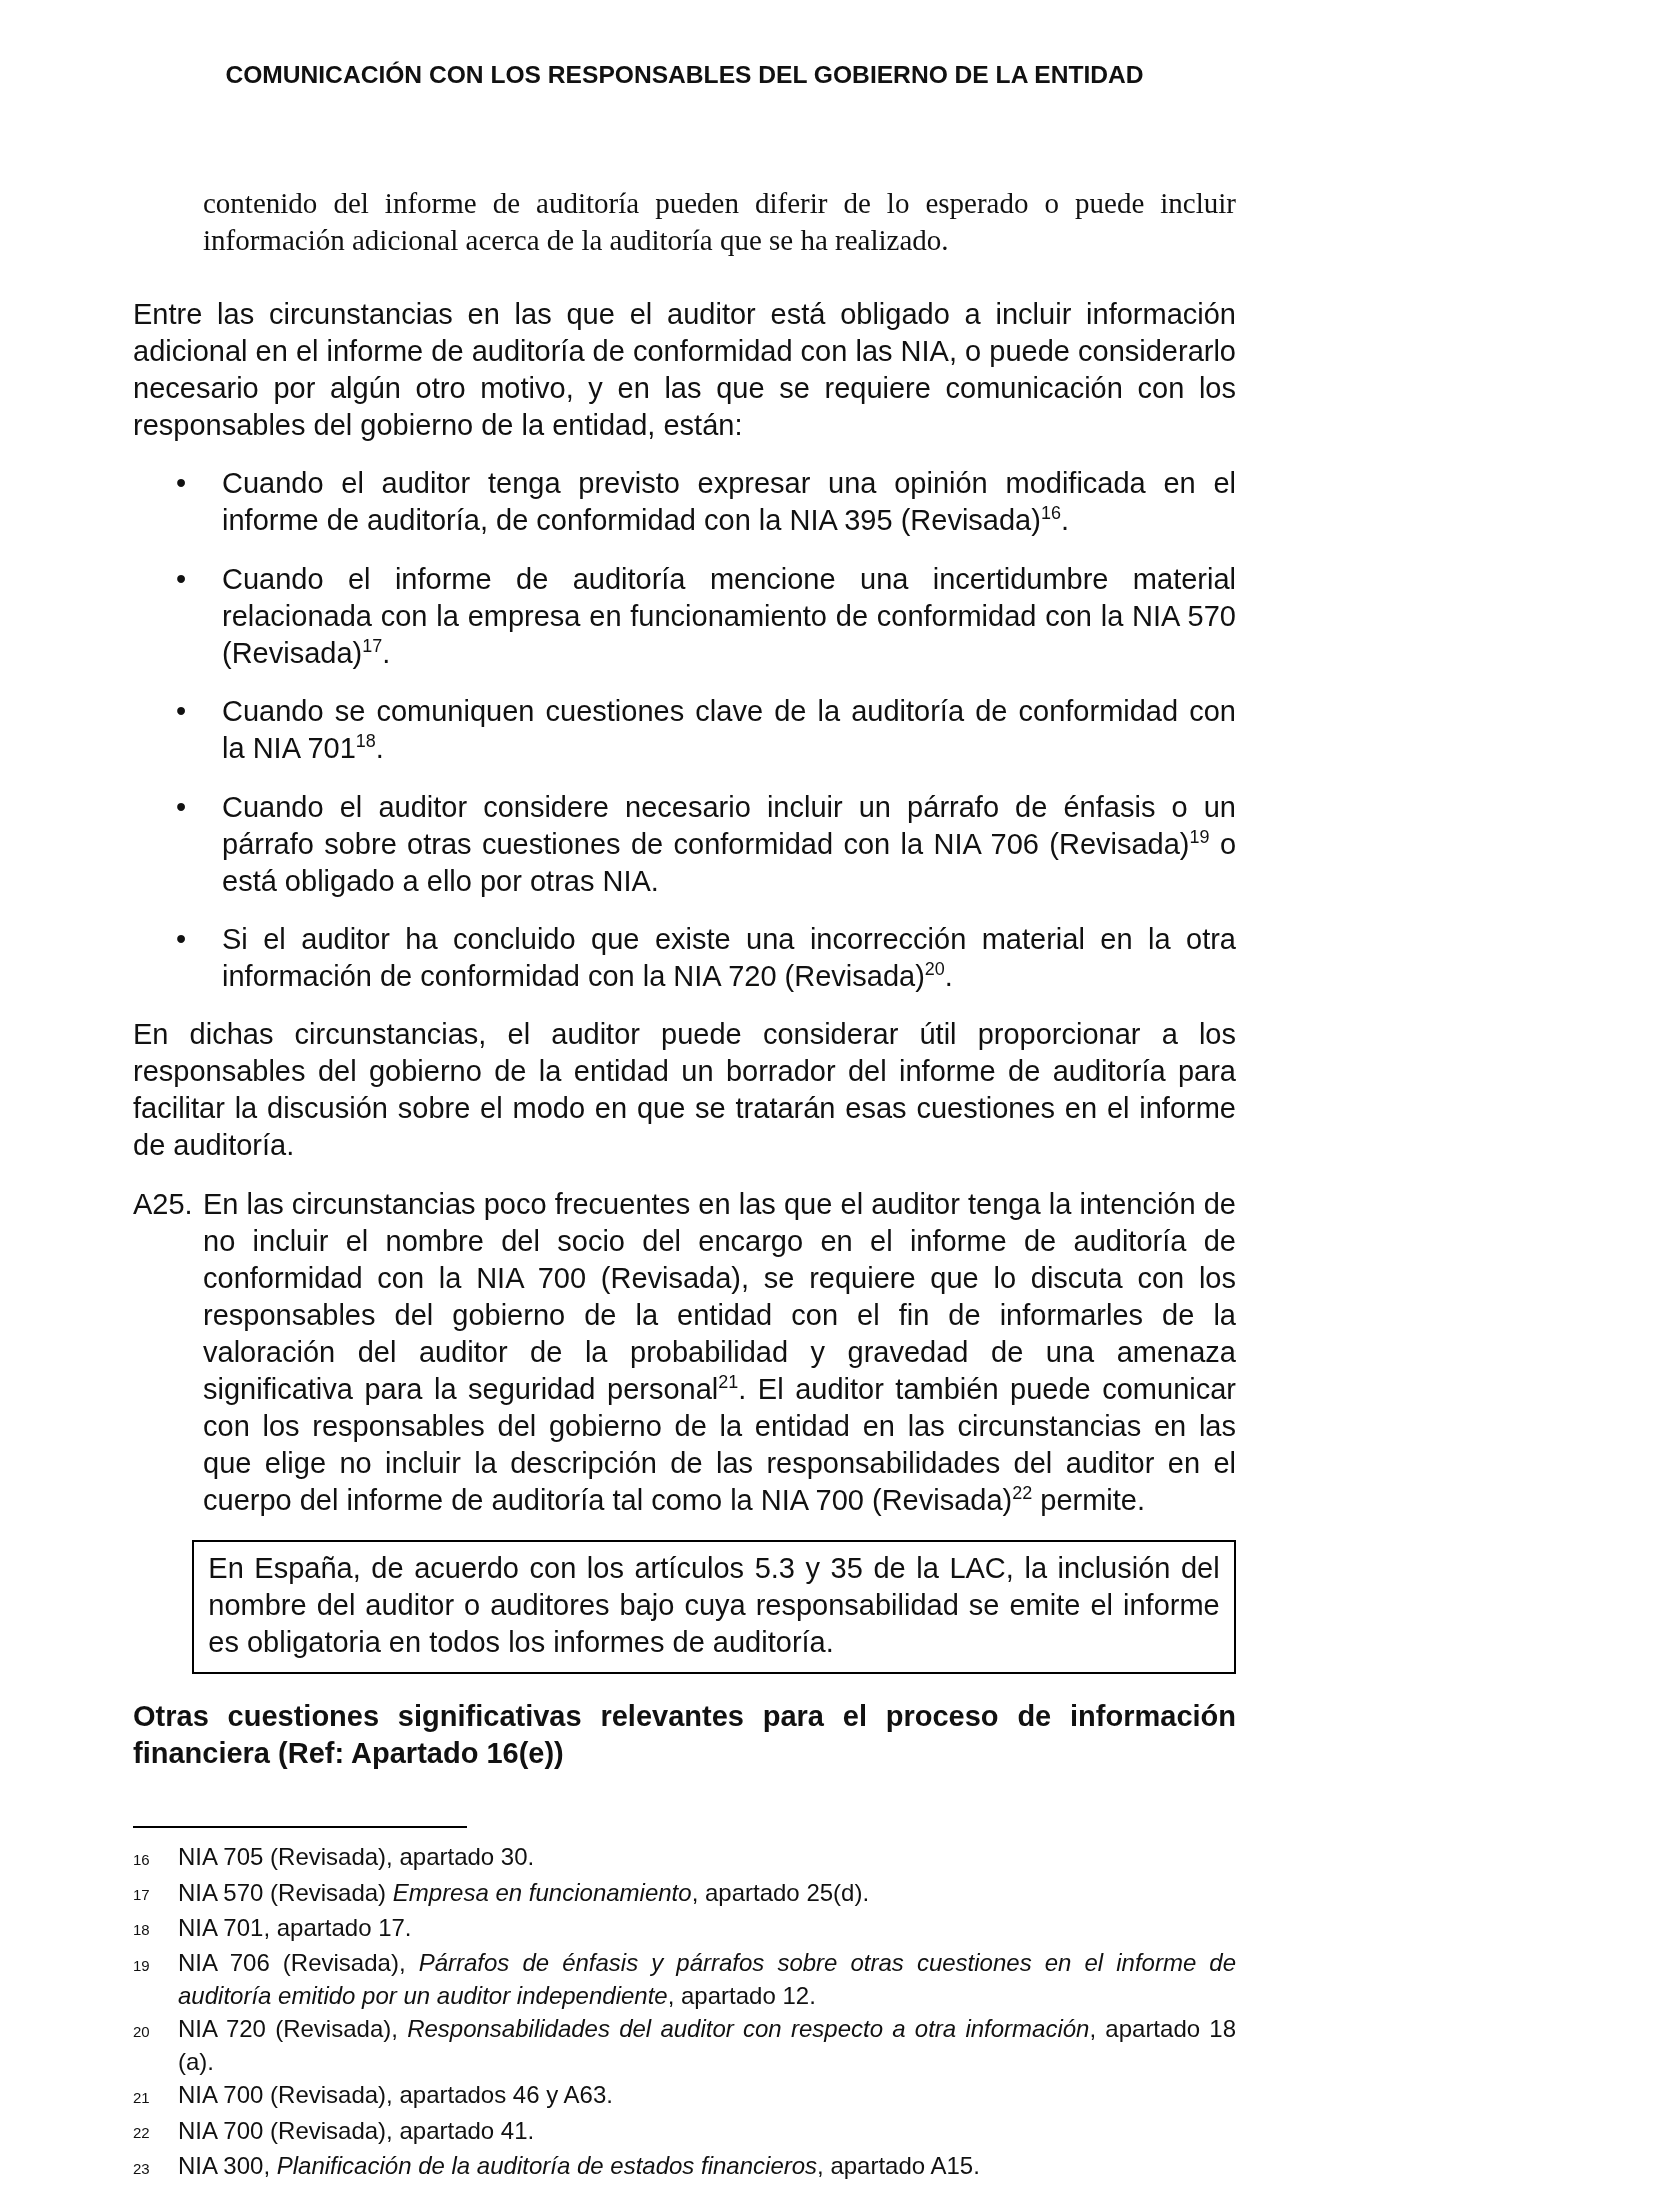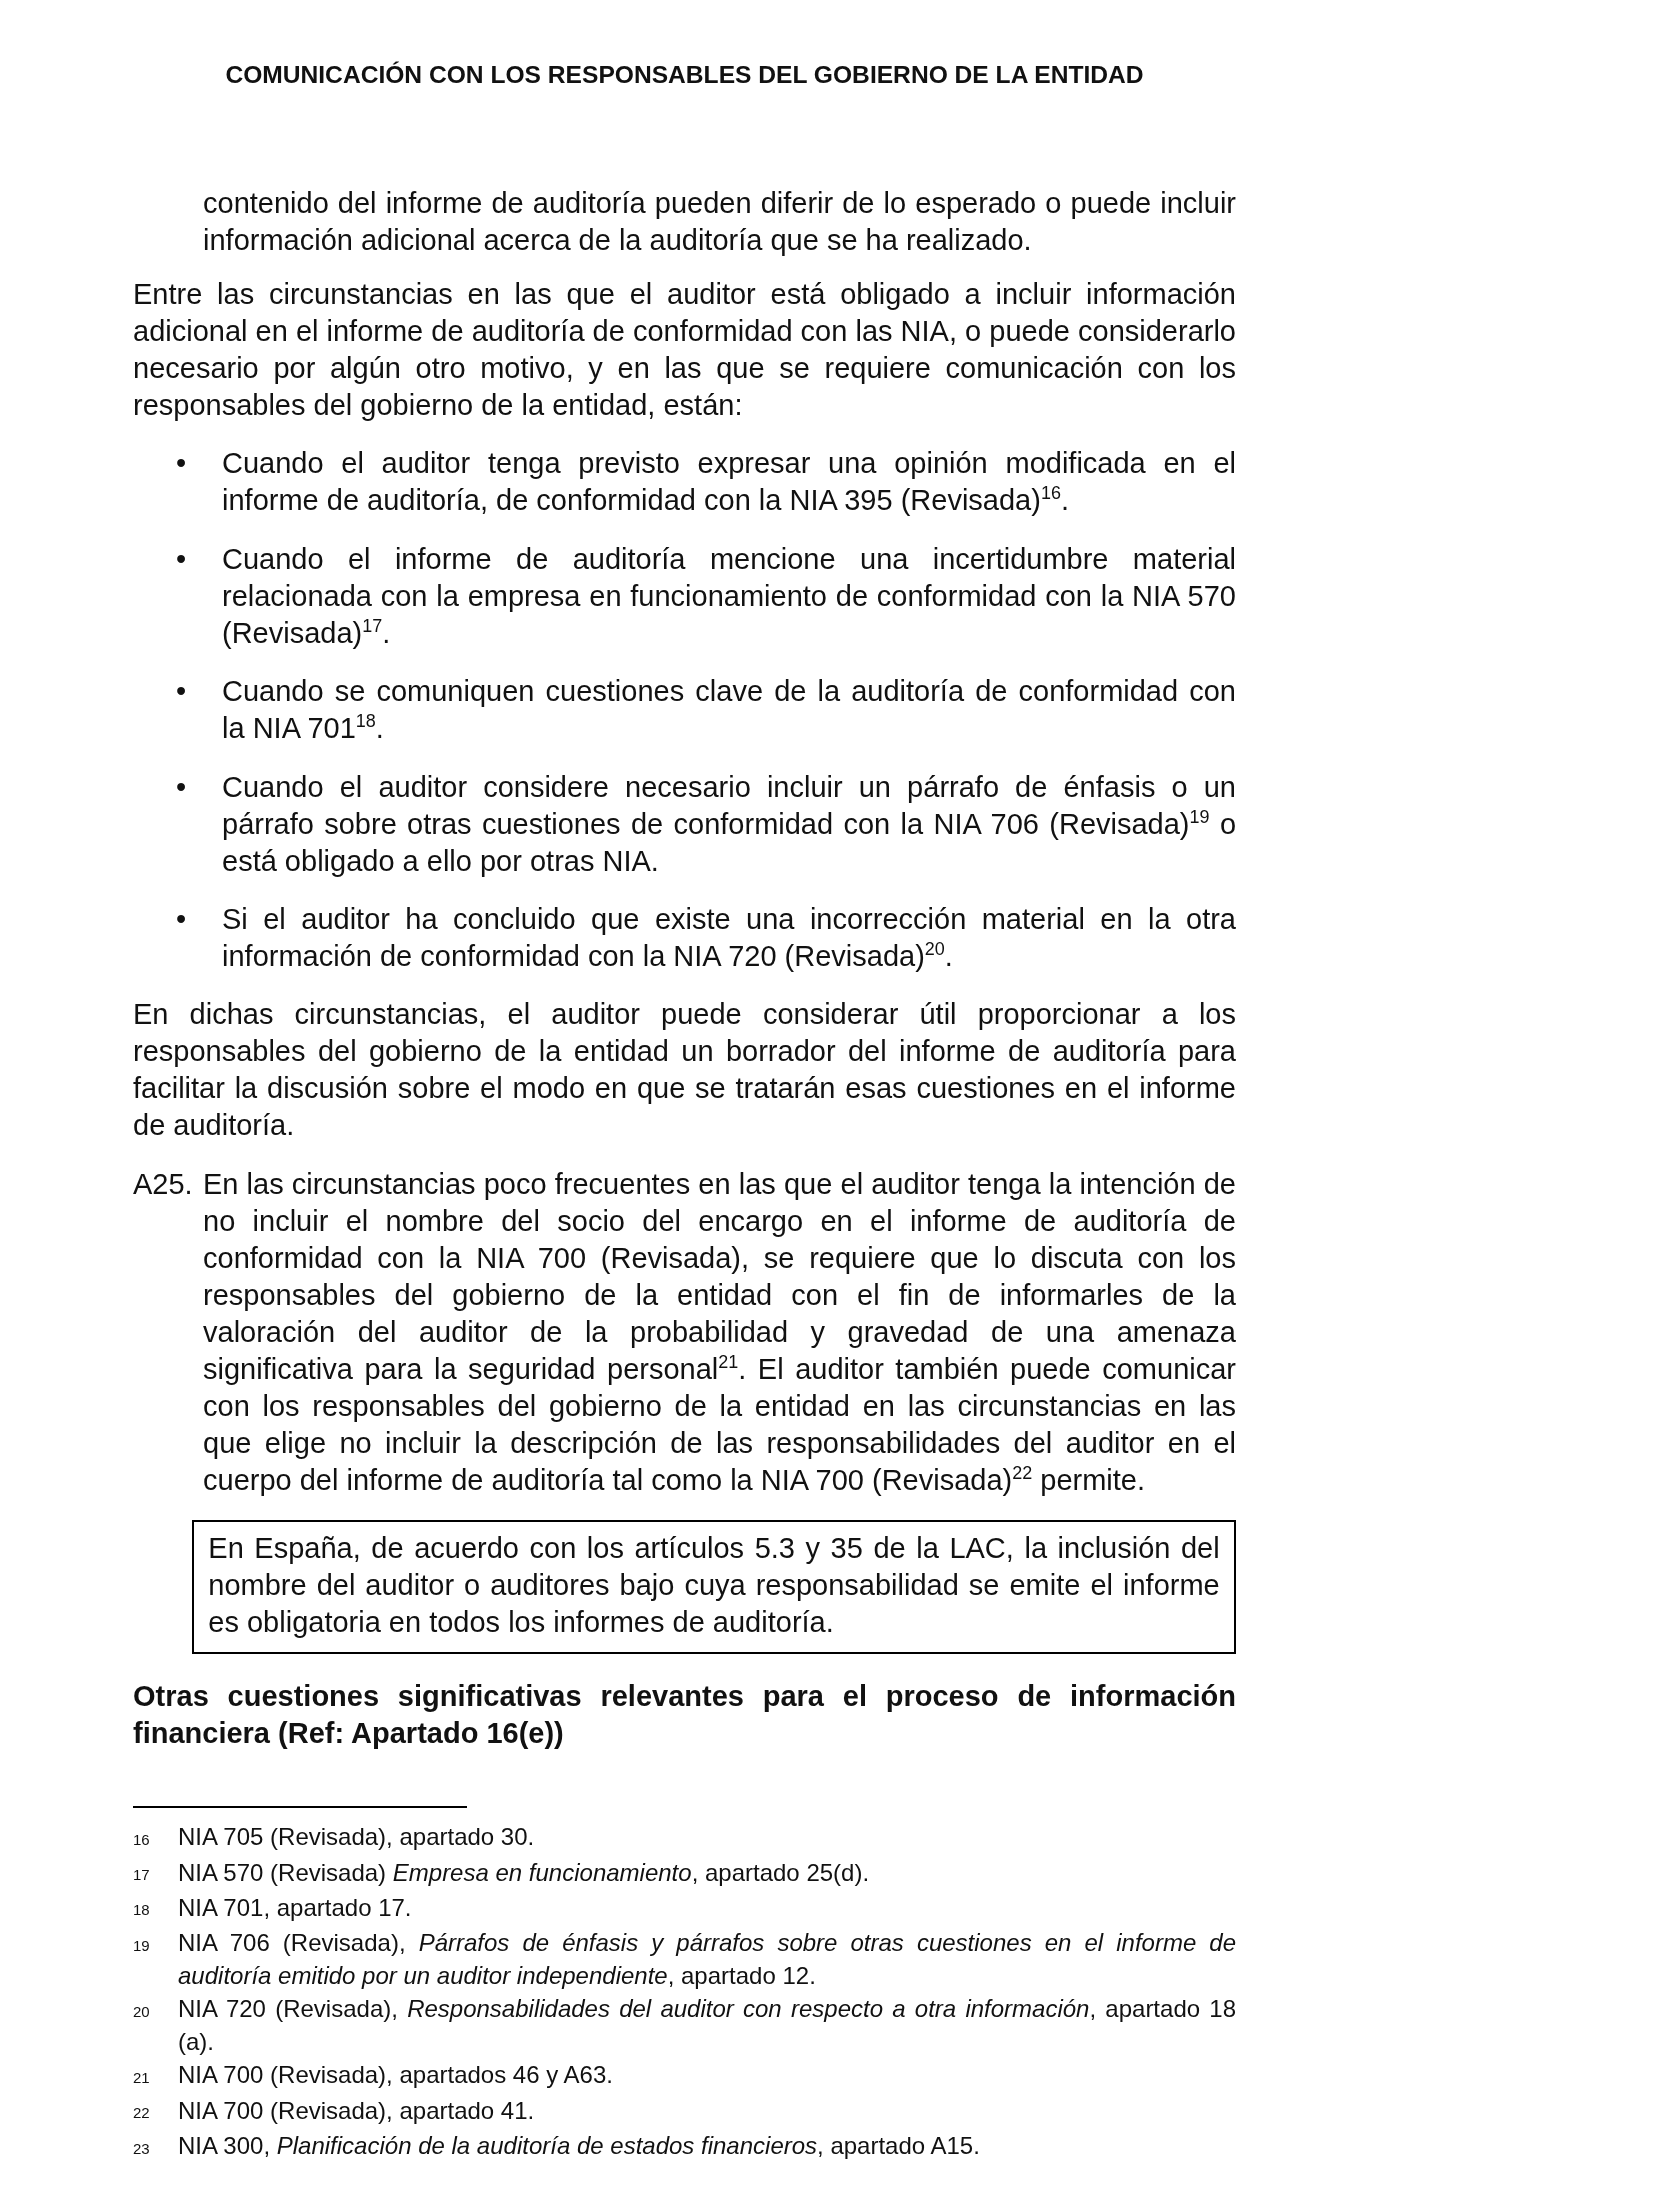--- a/index.html
+++ b/index.html
@@ -32,21 +32,21 @@
     text-align: justify;
   }
   sup {
     font-size: 0.62em;
     line-height: 0;
     vertical-align: super;
   }
   em { }
 
   
-  .cont-para { margin-left: 70px; margin-bottom: 17px; }
+  .cont-para { margin-left: 70px; margin-bottom: 37px; font-family: Liberation Serif, serif; }
   .numbered { display: flex; margin-bottom: 21.4px; }
   .para-number { width: 70px; flex: none; }
   .para-body { flex: 1; min-width: 0; }
   .para-body > p { margin-bottom: 21.4px; }
   .para-body > p:last-child { margin-bottom: 0; }
 
   
   .bullets { list-style: none; margin-bottom: 21.4px; }
   .bullets li { display: flex; margin-bottom: 21.4px; }
   .bullets li:last-child { margin-bottom: 0; }

